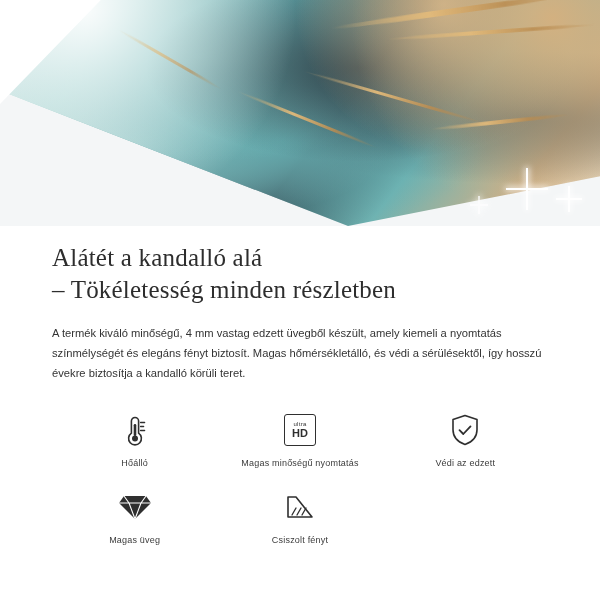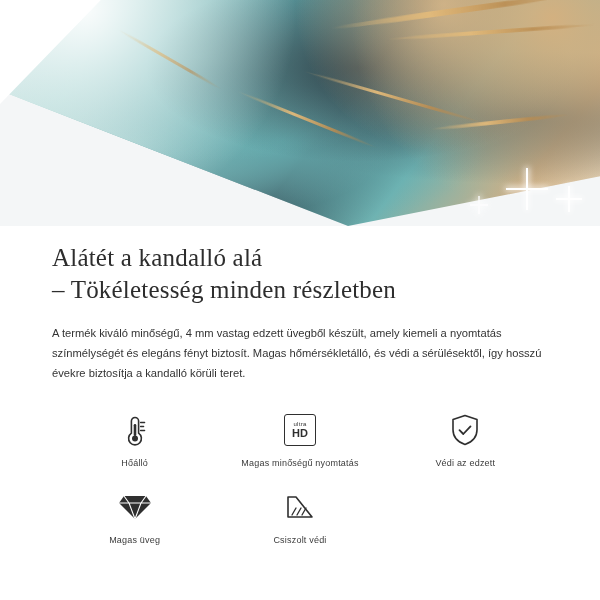--- a/index.html
+++ b/index.html
@@ -233,19 +233,19 @@
         <div class="feature-label">Magas üveg</div>
       </div>
 
       <div class="feature">
         <div class="feature-icon">
           <svg width="36" height="32" viewBox="0 0 36 32" fill="none" xmlns="http://www.w3.org/2000/svg">
             <path d="M6 26h24L14 6H6v20z" stroke="#2f2f2f" stroke-width="1.6" stroke-linejoin="round"></path>
             <path d="M10 24l4-7M15 24l4-7M20 24l4-7" stroke="#2f2f2f" stroke-width="1.3" stroke-linecap="round"></path>
           </svg>
         </div>
-        <div class="feature-label">Csiszolt védi</div>
+        <div class="feature-label">Csiszolt fényt</div>
       </div>
 
 
     </div>
   </div>
 </div>
 
 </body></html>

